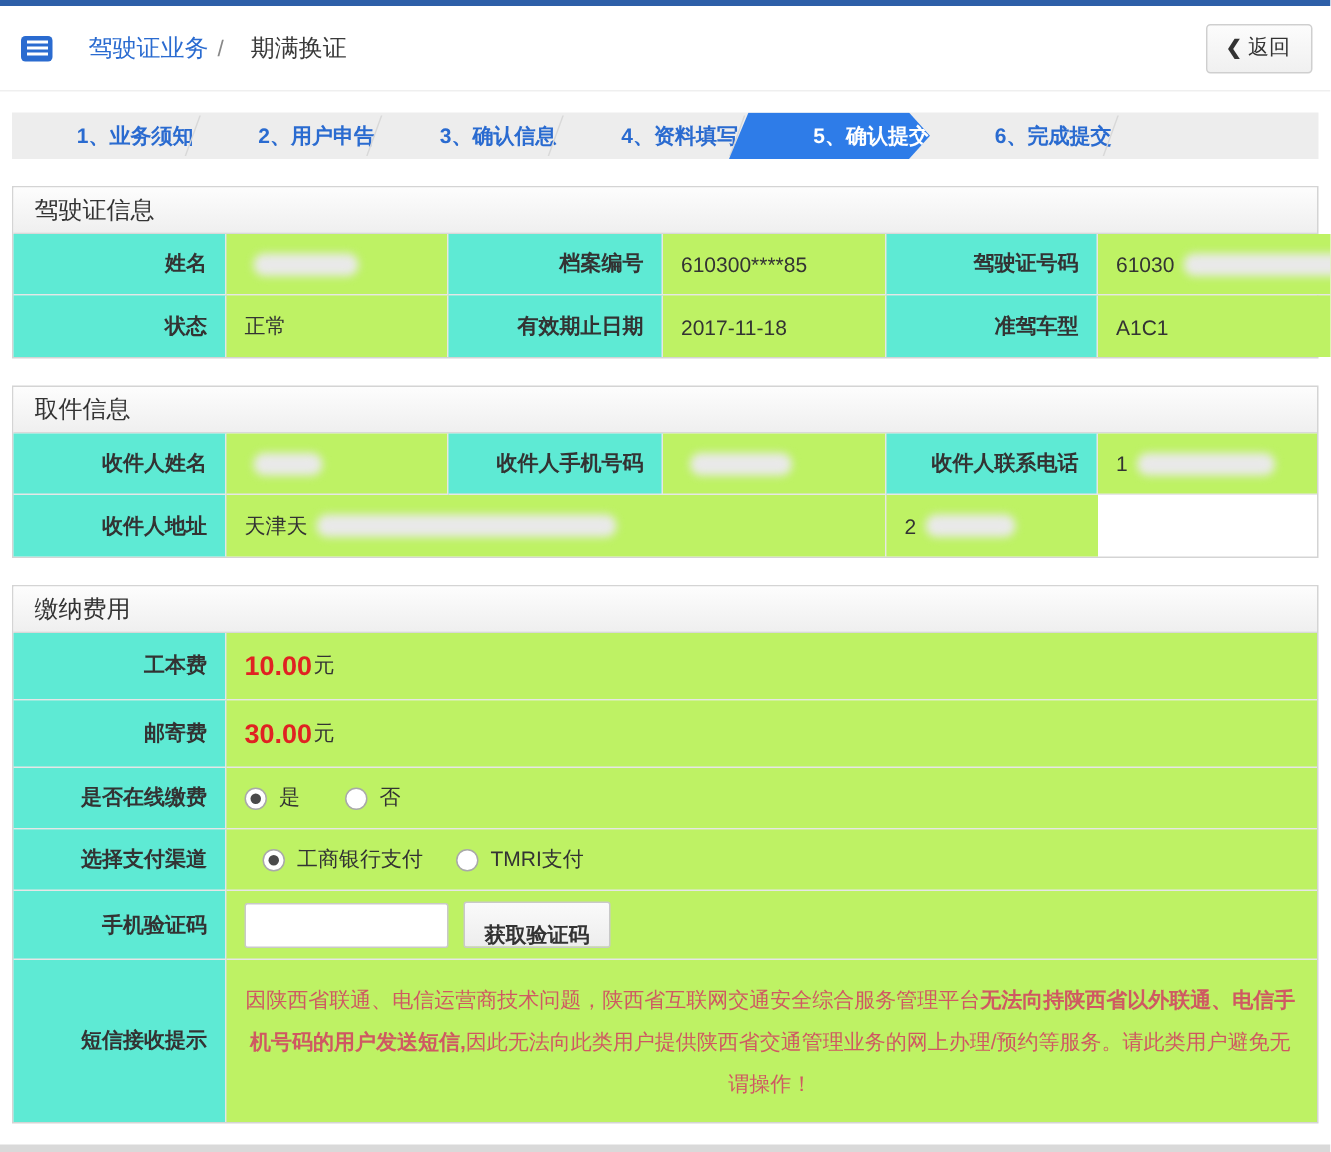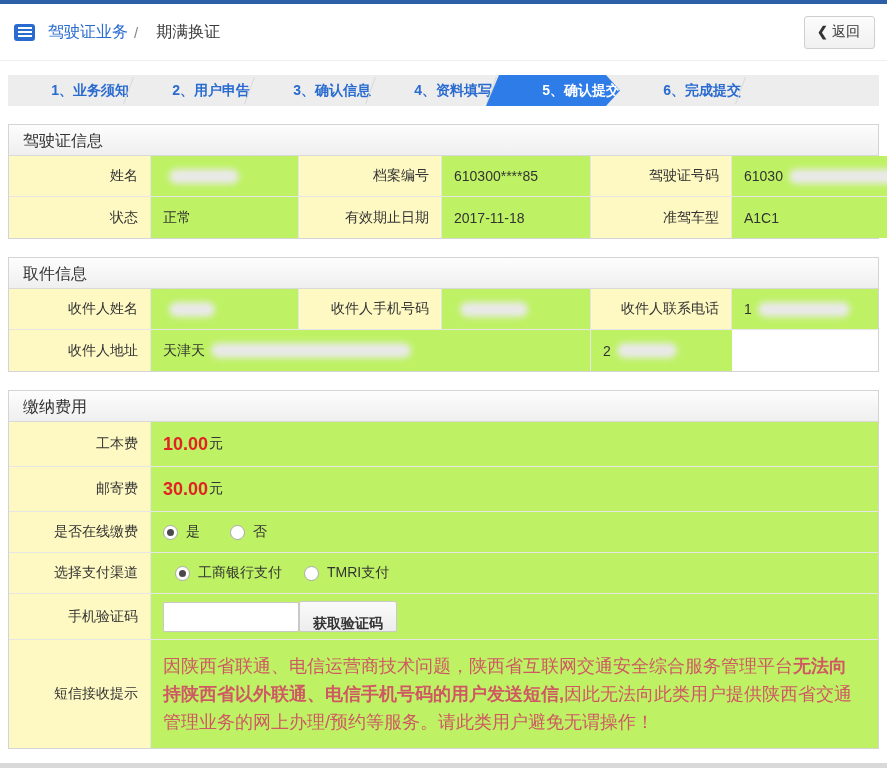--- a/index.html
+++ b/index.html
@@ -8,21 +8,21 @@
     font-family: "Liberation Sans", "DejaVu Sans", sans-serif;
     background: #ffffff; color: #333; font-size: 14px; position: relative;
   }
   .topline { height: 4px; background: #2d5fa8; width: 100%; }
 
   
   .header { height: 57px; display: flex; align-items: center; padding: 0 12px 0 14px; border-bottom: 1px solid #efefef; }
   .doc-icon { width: 21px; height: 17px; background: #2a6bd0; border-radius: 3px; position: relative; flex: 0 0 auto; }
   .doc-icon i { position: absolute; left: 4px; right: 3px; height: 2px; background: #fff; }
   .doc-icon i:nth-child(1){ top: 3px; } .doc-icon i:nth-child(2){ top: 7px; } .doc-icon i:nth-child(3){ top: 11px; }
-  .title-primary { color: #2a6bd0; font-size: 16px; margin-left: 13px; }
+  .title-primary { color: #2a6bd0; font-size: 16px; margin-left: 24px; }
   .title-sep { color: #888; font-size: 15px; margin: 0 6px; }
   .title-secondary { color: #3a3a3a; font-size: 16px; margin-left: 12px; }
   .back-btn {
     margin-left: auto; border: 1px solid #cfcfcf; border-radius: 3px; cursor: pointer;
     background: linear-gradient(#fcfcfc, #f0f0f0); padding: 6px 14px 7px 12px;
     font-size: 14px; color: #333; display: flex; align-items: center; gap: 4px;
   }
   .back-btn .chev { font-weight: bold; font-size: 13px; }
 
   
@@ -37,37 +37,37 @@
   
   .section { margin: 18px 8px 0 8px; border: 1px solid #d4d4d4; }
   .section-title { height: 31px; line-height: 31px; padding-left: 14px; font-weight: normal; color: #333;
     background: linear-gradient(#fdfdfd, #efefef); border-bottom: 1px solid #d9d9d9; font-size: 16px; }
   .grid { display: grid; }
   .g6 { grid-template-columns: 142px 148px 143px 149px 141px 1fr; }
   .g2 { grid-template-columns: 142px 1fr; }
   .cell { min-height: 41px; display: flex; align-items: center; border-bottom: 1px solid #e6e6e6; border-right: 1px solid #e6e6e6; }
   .cell:last-child, .cell.noright { border-right: none; }
   .row-last .cell, .cell.row-last { border-bottom: none; }
-  .lbl { background: #fef9c3; justify-content: flex-end; padding-right: 12px; font-weight: normal; color: #333; }
+  .lbl { background: #5eead4; justify-content: flex-end; padding-right: 12px; font-weight: bold; color: #333; }
   .val { background: #bef264; padding-left: 12px; color: #333; }
   .span3 { grid-column: 2 / 5; }
 
   .blur { display: inline-block; vertical-align: middle; background: #e9e9e9; filter: blur(3px); border-radius: 8px; height: 15px; margin-left: 6px; }
 
   
   .fee-num { color: #e02222; font-weight: bold; font-size: 18px; }
   .fee-unit { color: #333; font-size: 14px; margin-left: 1px; }
   .radio { width: 15px; height: 15px; border: 1px solid #a9a9a9; border-radius: 50%; background: #fff;
            display: inline-flex; align-items: center; justify-content: center; flex: 0 0 auto; cursor: pointer; }
   .radio.checked::after { content: ""; width: 7px; height: 7px; border-radius: 50%; background: #4a4a4a; }
   .opt { display: inline-flex; align-items: center; gap: 8px; }
   .code-input { width: 136px; height: 30px; border: 1px solid #c9c9c9; border-radius: 2px; padding: 0 8px; font-size: 14px; }
-  .code-btn { height: 31px; padding: 13px 13px; border: 1px solid #c9c9c9; border-radius: 2px;
+  .code-btn { margin-left: 10px; height: 31px; padding: 13px 13px; border: 1px solid #c9c9c9; border-radius: 2px;
     background: linear-gradient(#fafafa, #ededed); font-weight: bold; font-size: 14px; color: #333; cursor: pointer; font-family: Liberation Mono, monospace; }
-  .notice { padding: 12px 14px 12px 12px; line-height: 28px; color: #cf5962; font-size: 18px; }
+  .notice { padding: 12px 14px 12px 12px; line-height: 28px; color: #cf5962; font-size: 14px; text-align: center; }
   .notice b { font-weight: bold; }
 
   
   .footer { display: flex; justify-content: flex-end; gap: 11px; padding: 25px 64px 0 0; }
   .bottom-bar { position: absolute; left: 0; bottom: 0; width: 100%; height: 5px; background: #d9d9d9; }
 </style>
 </head>
 <body>
 
 <div class="topline"></div>

